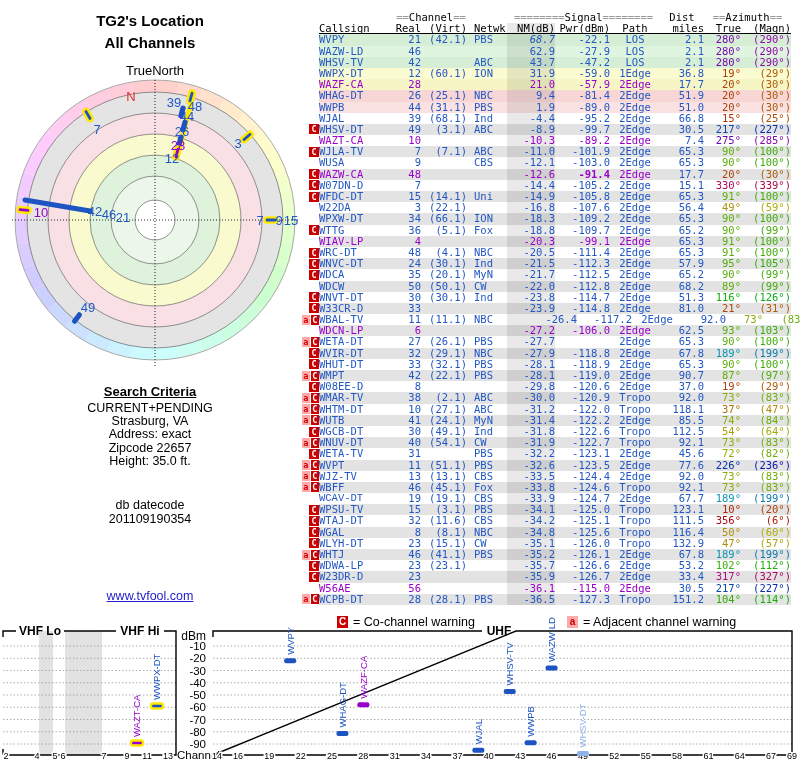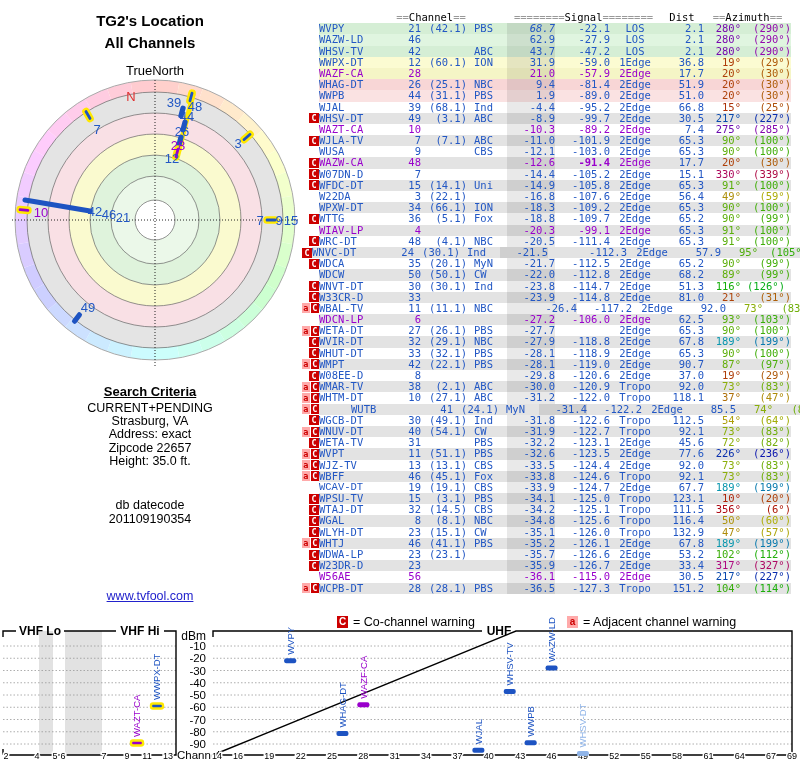--- a/index.html
+++ b/index.html
@@ -160,20 +160,35 @@
         <div class="cell c-warn"></div>
         <div class="inner">
           <div class="cell c-call"></div>
           <div style="width: 72px; text-align: center;"><span class="eq">==</span>Channel<span class="eq">==</span></div>
           <div class="cell c-net"></div>
           <div style="width: 153px; text-align: center;"><span class="eq">========</span>Signal<span class="eq">========</span></div>
           <div style="width: 44px; text-align: center;">Dist</div>
           <div style="width: 87px; text-align: center;"><span class="eq">==</span>Azimuth<span class="eq">==</span></div>
         </div>
       </div>
+      <div class="trow hdr hdr2">
+        <div class="cell c-warn"></div>
+        <div class="inner">
+          <div class="cell c-call">Callsign</div>
+          <div class="cell c-real">Real</div>
+          <div class="cell c-virt">(Virt)</div>
+          <div class="cell c-net">Netwk</div>
+          <div class="cell c-nm">NM(dB)</div>
+          <div class="cell c-pwr">Pwr(dBm)</div>
+          <div class="cell c-path">Path</div>
+          <div class="cell c-mi">miles</div>
+          <div class="cell c-true">True</div>
+          <div class="cell c-magn">(Magn)</div>
+        </div>
+      </div>
       <div class="trow ">
         <div class="cell c-warn"></div>
         <div class="inner b-g">
           <div class="cell c-call" style="color: rgb(34, 87, 196);">WVPY</div>
           <div class="cell c-real" style="color: rgb(34, 87, 196);">21</div>
           <div class="cell c-virt" style="color: rgb(34, 87, 196);">(42.1)</div>
           <div class="cell c-net" style="color: rgb(34, 87, 196);">PBS</div>
           <div class="cell c-nm" style="color: rgb(34, 87, 196); font-style: italic;">68.7</div>
           <div class="cell c-pwr" style="color: rgb(34, 87, 196);">-22.1</div>
           <div class="cell c-path" style="color: rgb(34, 87, 196);">LOS</div>
@@ -484,21 +499,21 @@
       <div class="trow ">
         <div class="cell c-warn">
           <span class="wbox wc">C</span>
         </div>
         <div class="inner b-dk">
           <div class="cell c-call" style="color: rgb(34, 87, 196);">WNVC-DT</div>
           <div class="cell c-real" style="color: rgb(34, 87, 196);">24</div>
           <div class="cell c-virt" style="color: rgb(34, 87, 196);">(30.1)</div>
           <div class="cell c-net" style="color: rgb(34, 87, 196);">Ind</div>
           <div class="cell c-nm" style="color: rgb(34, 87, 196);">-21.5</div>
-          <div class="cell c-pwr" style="color: rgb(34, 87, 196); padding-left: 24px;">-112.3</div>
+          <div class="cell c-pwr" style="color: rgb(34, 87, 196);">-112.3</div>
           <div class="cell c-path" style="color: rgb(34, 87, 196);">2Edge</div>
           <div class="cell c-mi" style="color: rgb(34, 87, 196);">57.9</div>
           <div class="cell c-true" style="color: rgb(78, 174, 9);">95°</div>
           <div class="cell c-magn" style="color: rgb(50, 174, 9);">(105°)</div>
         </div>
       </div>
       <div class="trow ">
         <div class="cell c-warn">
           <span class="wbox wc">C</span>
         </div>
@@ -537,21 +552,21 @@
         <div class="inner b-lt">
           <div class="cell c-call" style="color: rgb(34, 87, 196);">WNVT-DT</div>
           <div class="cell c-real" style="color: rgb(34, 87, 196);">30</div>
           <div class="cell c-virt" style="color: rgb(34, 87, 196);">(30.1)</div>
           <div class="cell c-net" style="color: rgb(34, 87, 196);">Ind</div>
           <div class="cell c-nm" style="color: rgb(34, 87, 196);">-23.8</div>
           <div class="cell c-pwr" style="color: rgb(34, 87, 196);">-114.7</div>
           <div class="cell c-path" style="color: rgb(34, 87, 196);">2Edge</div>
           <div class="cell c-mi" style="color: rgb(34, 87, 196);">51.3</div>
           <div class="cell c-true" style="color: rgb(20, 174, 9);">116°</div>
-          <div class="cell c-magn" style="color: rgb(9, 174, 26); text-align: center;">(126°)</div>
+          <div class="cell c-magn" style="color: rgb(9, 174, 26);">(126°)</div>
         </div>
       </div>
       <div class="trow ">
         <div class="cell c-warn">
           <span class="wbox wc">C</span>
         </div>
         <div class="inner b-dk">
           <div class="cell c-call" style="color: rgb(34, 87, 196);">W33CR-D</div>
           <div class="cell c-real" style="color: rgb(34, 87, 196);">33</div>
           <div class="cell c-virt" style="color: rgb(34, 87, 196);"></div>
@@ -719,21 +734,21 @@
           <div class="cell c-true" style="color: rgb(174, 111, 9);">37°</div>
           <div class="cell c-magn" style="color: rgb(174, 139, 9);">(47°)</div>
         </div>
       </div>
       <div class="trow ">
         <div class="cell c-warn">
           <span class="wbox wa">a</span>
           <span class="wbox wc">C</span>
         </div>
         <div class="inner b-dk">
-          <div class="cell c-call" style="color: rgb(34, 87, 196); margin-left: 32px;">WUTB</div>
+          <div class="cell c-call" style="color: rgb(34, 87, 196);">WUTB</div>
           <div class="cell c-real" style="color: rgb(34, 87, 196);">41</div>
           <div class="cell c-virt" style="color: rgb(34, 87, 196);">(24.1)</div>
           <div class="cell c-net" style="color: rgb(34, 87, 196);">MyN</div>
           <div class="cell c-nm" style="color: rgb(34, 87, 196);">-31.4</div>
           <div class="cell c-pwr" style="color: rgb(34, 87, 196);">-122.2</div>
           <div class="cell c-path" style="color: rgb(34, 87, 196);">2Edge</div>
           <div class="cell c-mi" style="color: rgb(34, 87, 196);">85.5</div>
           <div class="cell c-true" style="color: rgb(136, 174, 9);">74°</div>
           <div class="cell c-magn" style="color: rgb(108, 174, 9);">(84°)</div>
         </div>
@@ -876,21 +891,21 @@
           <div class="cell c-magn" style="color: rgb(174, 64, 9);">(20°)</div>
         </div>
       </div>
       <div class="trow ">
         <div class="cell c-warn">
           <span class="wbox wc">C</span>
         </div>
         <div class="inner b-lt">
           <div class="cell c-call" style="color: rgb(34, 87, 196);">WTAJ-DT</div>
           <div class="cell c-real" style="color: rgb(34, 87, 196);">32</div>
-          <div class="cell c-virt" style="color: rgb(34, 87, 196);">(14.5)</div>
+          <div class="cell c-virt" style="color: rgb(34, 87, 196);">(11.6)</div>
           <div class="cell c-net" style="color: rgb(34, 87, 196);">CBS</div>
           <div class="cell c-nm" style="color: rgb(34, 87, 196);">-34.2</div>
           <div class="cell c-pwr" style="color: rgb(34, 87, 196);">-125.1</div>
           <div class="cell c-path" style="color: rgb(34, 87, 196);">Tropo</div>
           <div class="cell c-mi" style="color: rgb(34, 87, 196);">111.5</div>
           <div class="cell c-true" style="color: rgb(174, 9, 20);">356°</div>
           <div class="cell c-magn" style="color: rgb(174, 26, 9);">(6°)</div>
         </div>
       </div>
       <div class="trow ">

